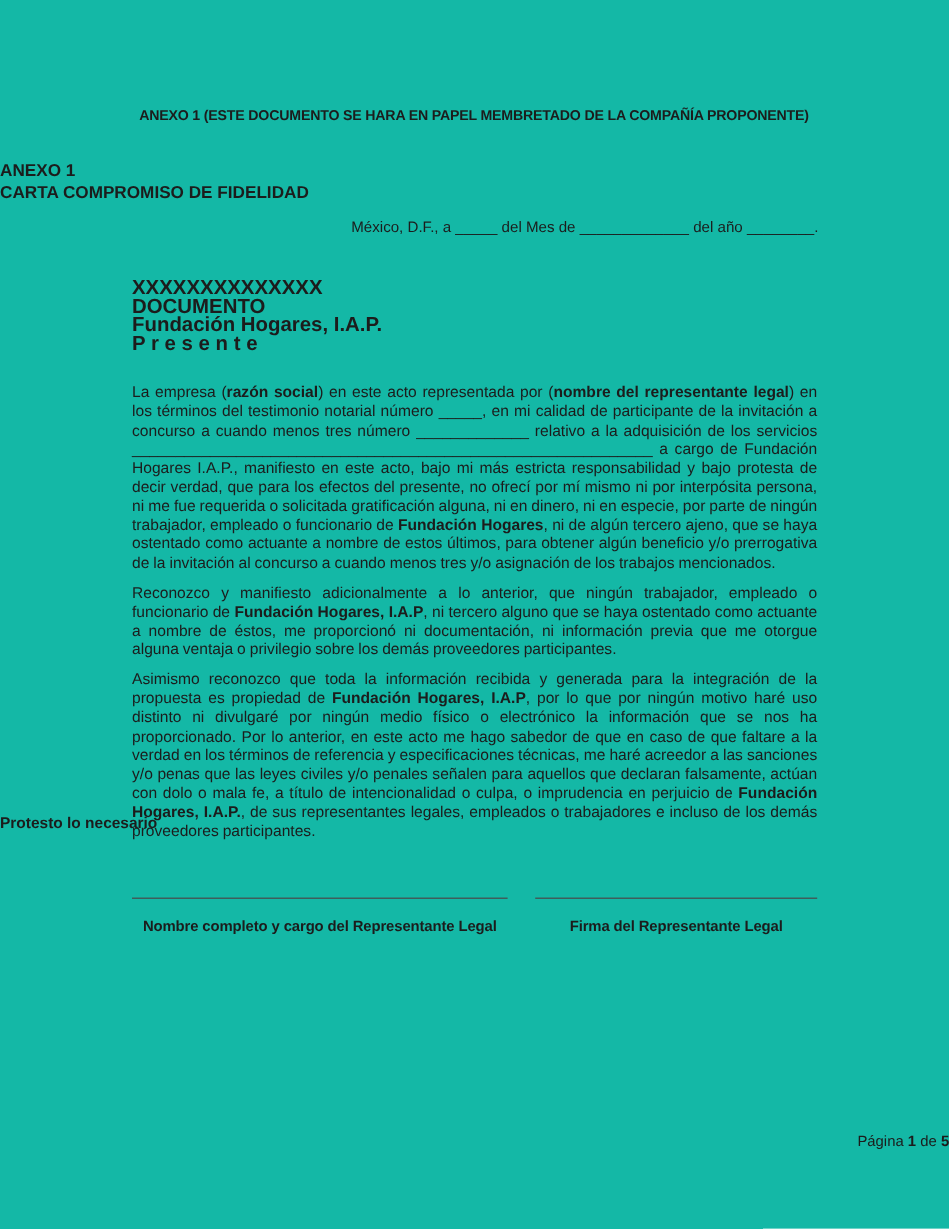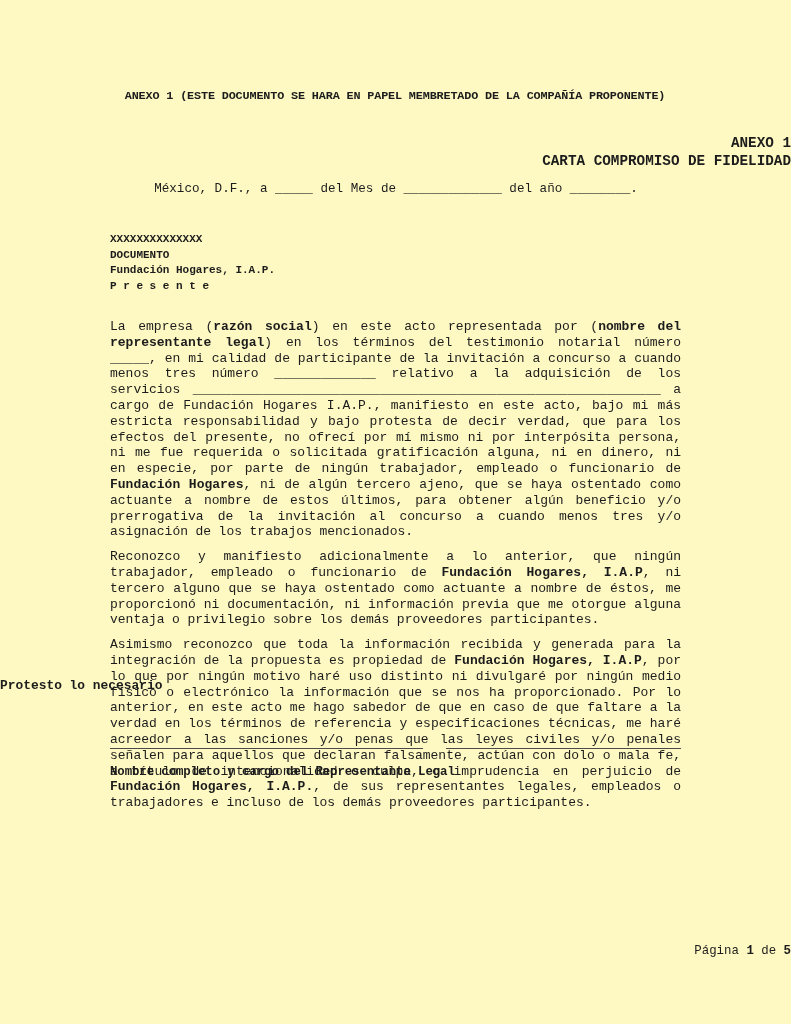--- a/index.html
+++ b/index.html
@@ -4,60 +4,60 @@
 <style>
   html, body {
     margin: 0;
     padding: 0;
     background: #ffffff;
   }
   .page {
     position: relative;
     width: 791px;
     height: 1024px;
-    background: #fef9c3;
-    font-family: Liberation Mono, monospace;
+    background: #14b8a6;
+    font-family: Liberation Sans, sans-serif;
     color: #1c1c1c;
     overflow: hidden;
   }
   .header-note {
     position: absolute;
     top: 89px;
     left: 55px;
     right: 56px;
     text-align: center;
     font-weight: bold;
     font-size: 11.8px;
     letter-spacing: -0.15px;
     white-space: nowrap;
   }
   .title-block {
     position: absolute;
     top: 135px;
     left: 0;
     width: 100%;
-    text-align: right;
+    text-align: left;
     font-weight: bold;
     font-size: 14.3px;
     line-height: 17.5px;
   }
   .date-line {
     position: absolute;
     top: 182px;
     left: 110px;
     right: 109px;
-    text-align: center;
+    text-align: right;
     font-size: 12.6px;
   }
   .addressee {
     position: absolute;
     top: 232px;
     left: 110px;
     font-weight: bold;
-    font-size: 11px;
+    font-size: 17px;
     line-height: 15.6px;
   }
   .body-text {
     position: absolute;
     top: 319px;
     left: 110px;
     width: 571px;
     font-size: 13px;
     line-height: 15.8px;
     text-align: justify;
@@ -135,18 +135,19 @@
 
   <div class="closing">Protesto lo necesario</div>
 
   <div class="signature-row">
     <div class="sig-col-left">
       <div class="sig-line"></div>
       <div class="sig-label">Nombre completo y cargo del Representante Legal</div>
     </div>
     <div class="sig-col-right">
       <div class="sig-line"></div>
+      <div class="sig-label">Firma del Representante Legal</div>
     </div>
   </div>
 
   <div class="footer"><span>Página </span><span class="seg-b">1</span><span> de </span><span class="seg-b">5</span></div>
 
 </div>
 
 </body></html>

